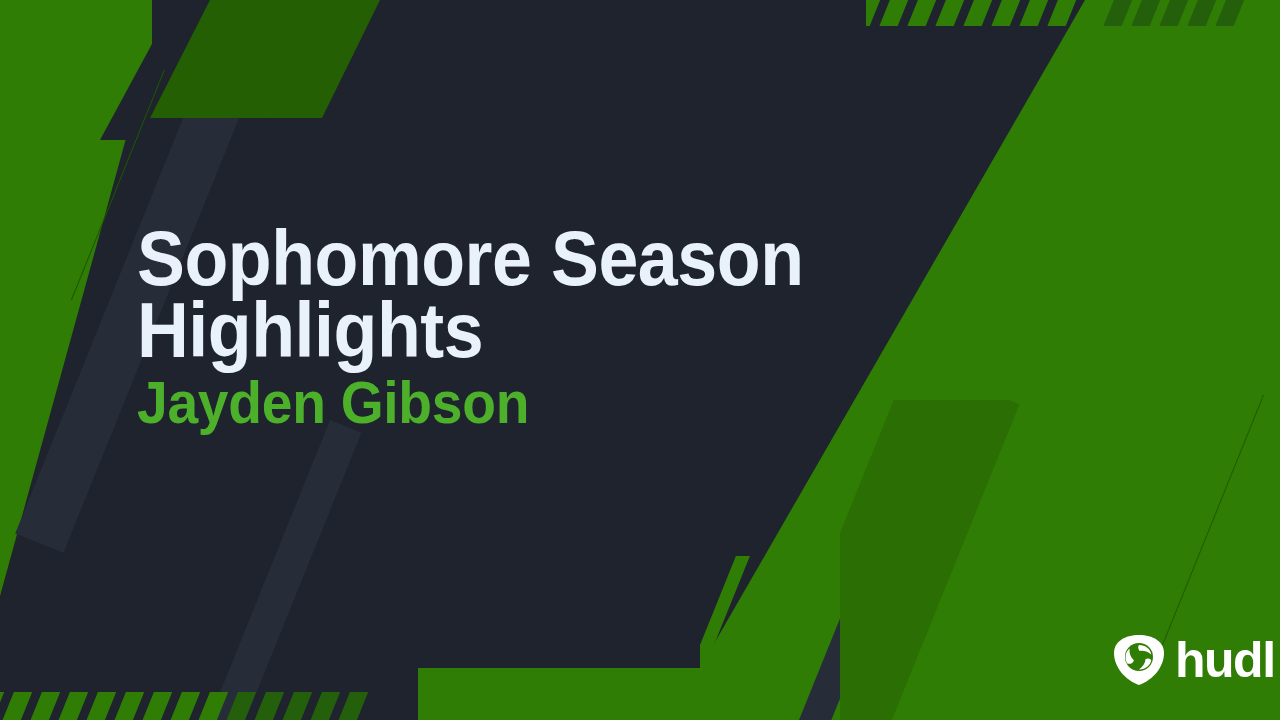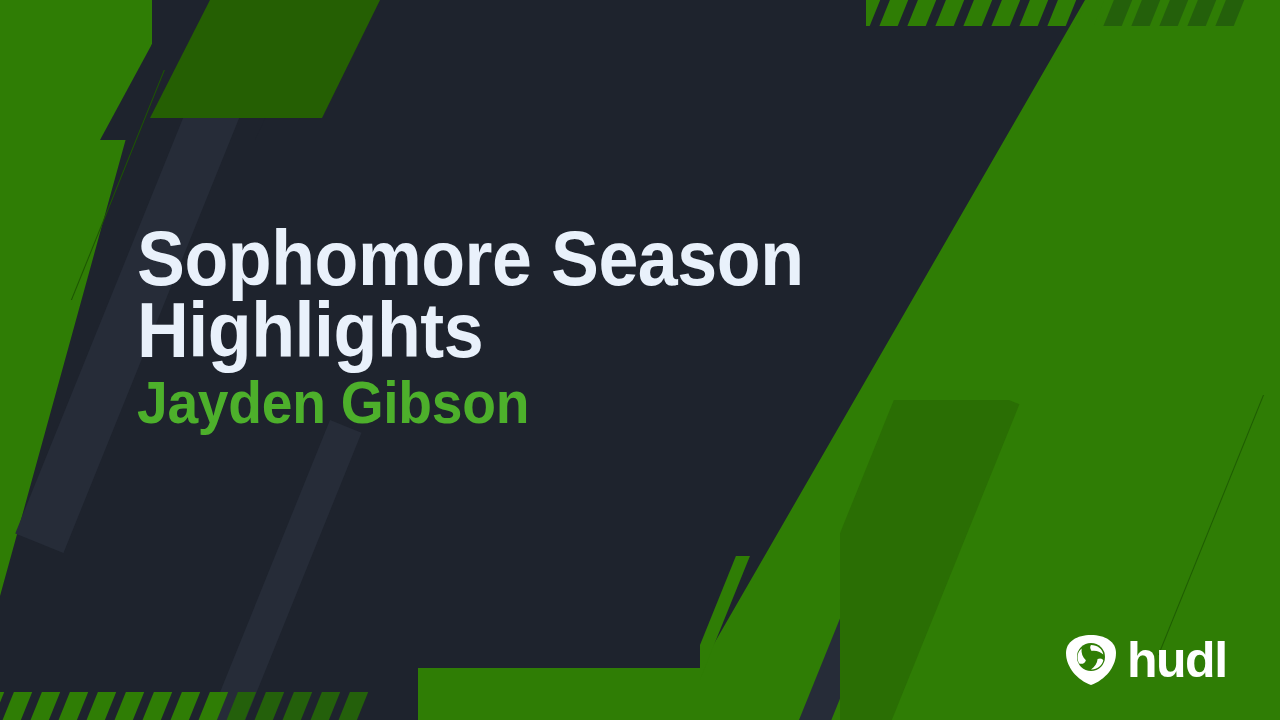--- a/index.html
+++ b/index.html
@@ -188,21 +188,21 @@
     line-height: 1.0;
     letter-spacing: -0.3px;
     transform: scaleX(0.92);
     transform-origin: left center;
     white-space: nowrap;
   }
 
   
   #hudl-logo {
     position: absolute;
-    left: 1064px;
+    left: 1112px;
     top: 634px;
     display: flex;
     align-items: center;
     gap: 9px;
   }
   #hudl-mark { display: block; }
   #hudl-wordmark {
     color: #ffffff;
     font-family: "Liberation Sans", "DejaVu Sans", sans-serif;
     font-weight: 700;

